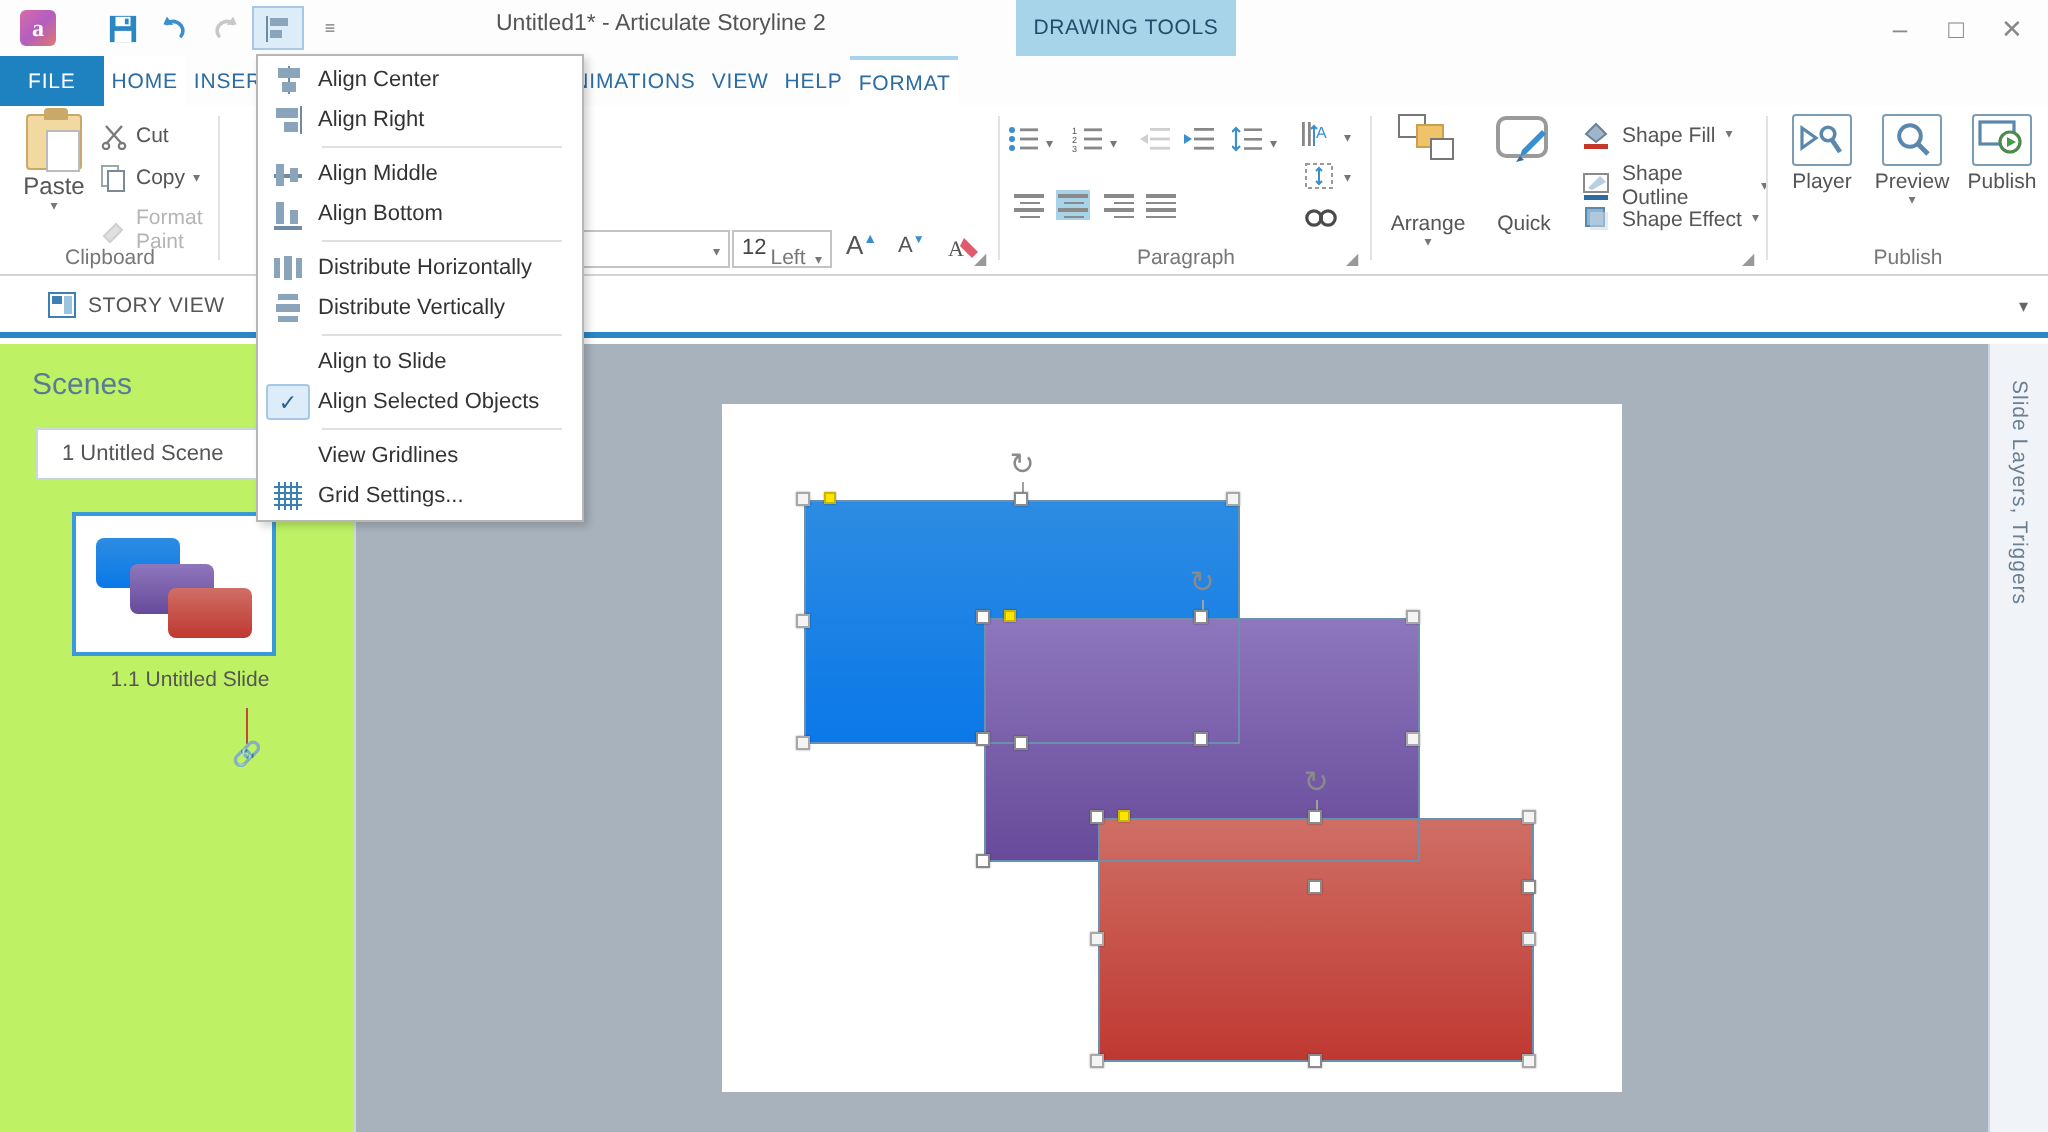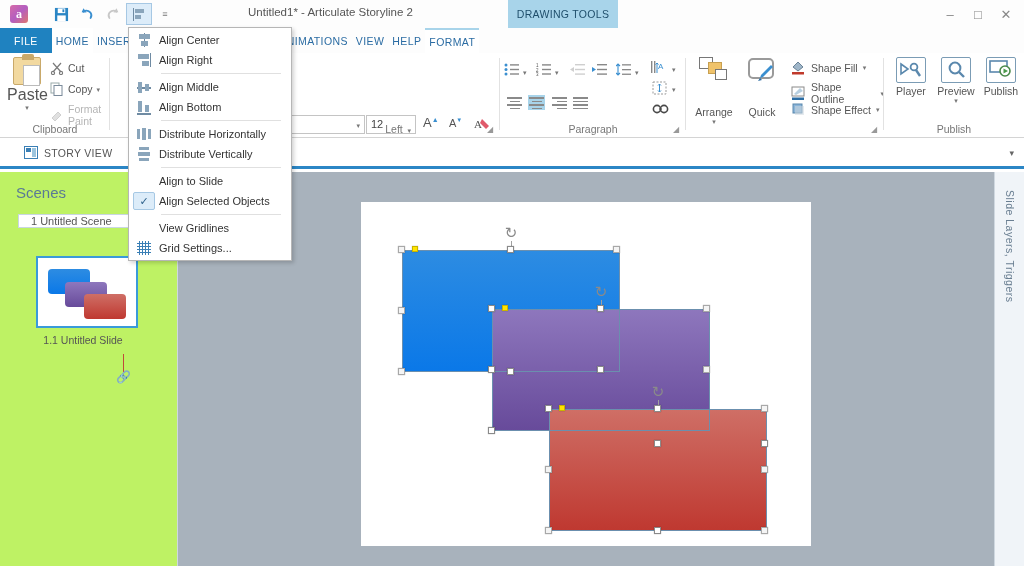--- a/index.html
+++ b/index.html
@@ -86,21 +86,21 @@
     background:#f2d9a0; border:1px solid #c9a96a; border-radius:2px; position:relative;
   }
   .paste-icon:before {
     content:''; position:absolute; left:8px; top:-4px; width:12px; height:6px;
     background:#c9a96a; border-radius:2px 2px 0 0;
   }
   .paste-icon:after {
     content:''; position:absolute; left:9px; top:7px; width:15px; height:19px;
     background:#fff; border:1px solid #bbb;
   }
-  .paste-label { font-size:16px; color:#555;text-align:right; }
+  .paste-label { font-size:12px; color:#555; }
   .caret-sm { font-size:7px; color:#777; line-height:7px; }
   .clip-item {
     position:absolute; left:50px; display:flex; align-items:center; gap:4px;
     font-size:10.5px; color:#555;
   }
   .clip-item.dis { color:#b5b5b5; }
   .mini-icon { width:14px; height:14px; display:inline-block; position:relative; }
 
   
   .fontbox {
@@ -156,33 +156,33 @@
   
   .leftpanel {
     position:absolute; left:0; top:172px; width:178px; height:394px;
     background:#bef264; border-right:1px solid #cfd8e0;
   }
   .scenes-title {
     position:absolute; left:16px; top:12px;
     font-size:15px; color:#5a7a96; font-weight:normal;
   }
   .scene-chip {
-    position:absolute; left:18px; top:42px; width:130px; height:14px;
+    position:absolute; left:18px; top:42px; width:130px; height:26px;
     background:#fff; border:1px solid #c9d6e2;
     display:flex; align-items:center; padding-left:12px;
     font-size:11px; color:#555;
   }
   .thumb-wrap {
     position:absolute; left:36px; top:84px; width:102px; height:72px;
     border:2px solid #3a9ad9; background:#fff; padding:2px;
   }
   .thumb { width:100%; height:100%; background:#fff; position:relative; overflow:hidden; }
   .t-shape { position:absolute; border-radius:4px; }
   .slide-label {
-    position:absolute; left:0; top:162px; width:166px; text-align:center;
+    position:absolute; left:12px; top:162px; width:166px; text-align:center;
     font-size:10.5px; color:#555;
   }
   .link-line { position:absolute; left:123px; top:182px; width:1px; height:18px; background:#c04a3a; }
   .link-icon {
     position:absolute; left:115px; top:200px; width:17px; height:11px;
     color:#3a7fb5; font-size:12px; line-height:11px; text-align:center;
   }
 
   
   .canvasarea {

